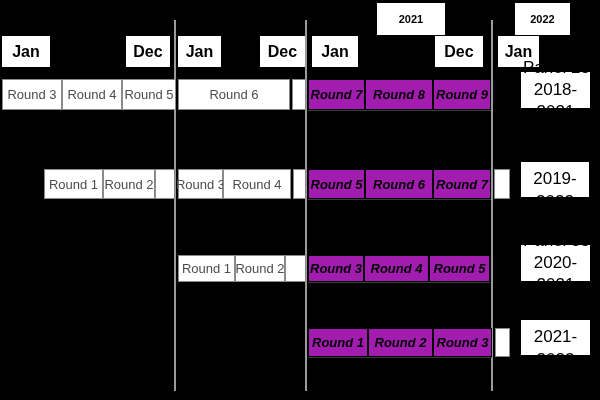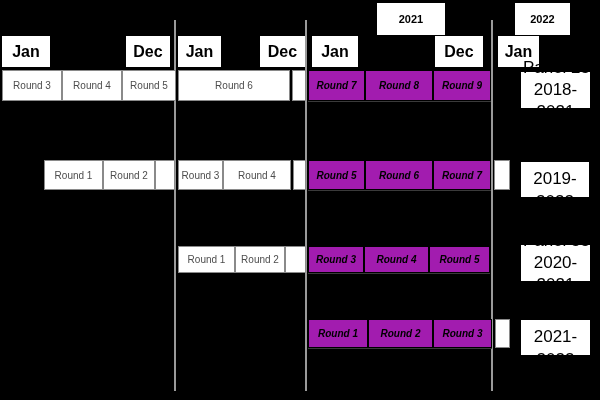--- a/index.html
+++ b/index.html
@@ -7,21 +7,21 @@
     position:relative;width:600px;height:400px;background:#000;overflow:hidden;
     font-family:"Liberation Sans", sans-serif;
   }
   .vline{position:absolute;top:20px;height:371px;width:2px;background:#9a9a9a;}
   .box{
     position:absolute;box-sizing:border-box;background:#ffffff;
     display:flex;align-items:center;justify-content:center;
   }
   .year{font-weight:bold;font-size:11px;color:#000;}
   .month{font-weight:bold;font-size:16px;color:#000;}
-  .cell{border:1px solid #8a8a8a;font-size:10px;color:#4d4d4d;white-space:nowrap;}
+  .cell{border:1px solid #8a8a8a;font-size:13px;color:#4d4d4d;white-space:nowrap;margin-top:9px;}
   .cell.gray{
     background:#a21caf;border:1px solid #000;
     font-weight:bold;font-style:italic;color:#000;
     box-shadow:0 1px 0 #3a3a3a;
   }
   .cell.blank{border:1px solid #8a8a8a;}
   .panel-label{
     border:2px solid #000;flex-direction:column;line-height:1.3;
     font-size:17px;color:#000;text-align:center;align-items:flex-end;
   }

